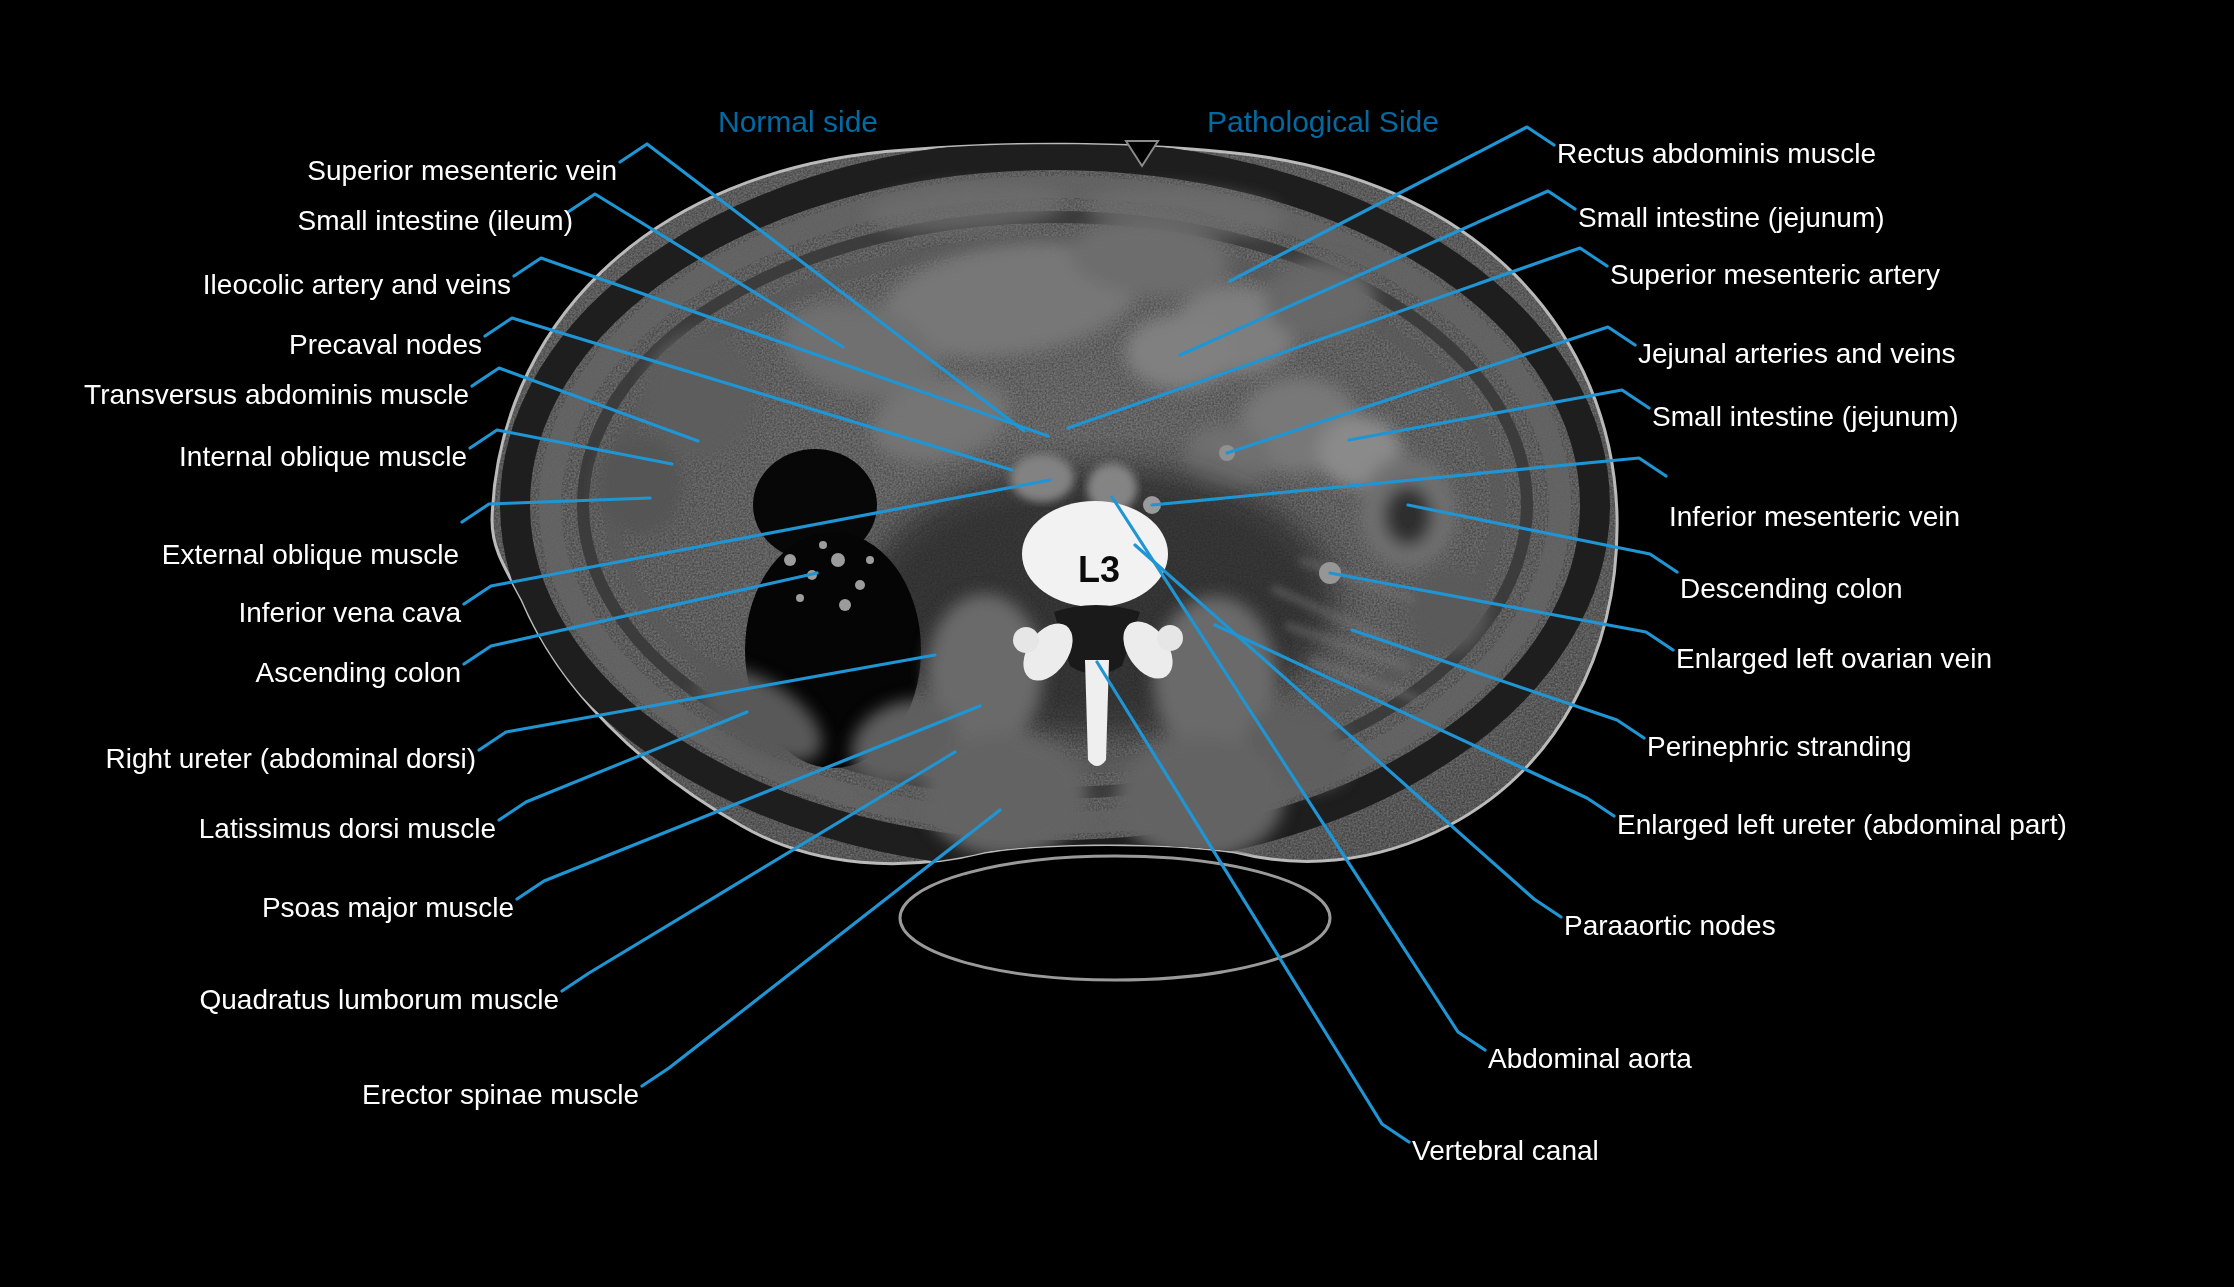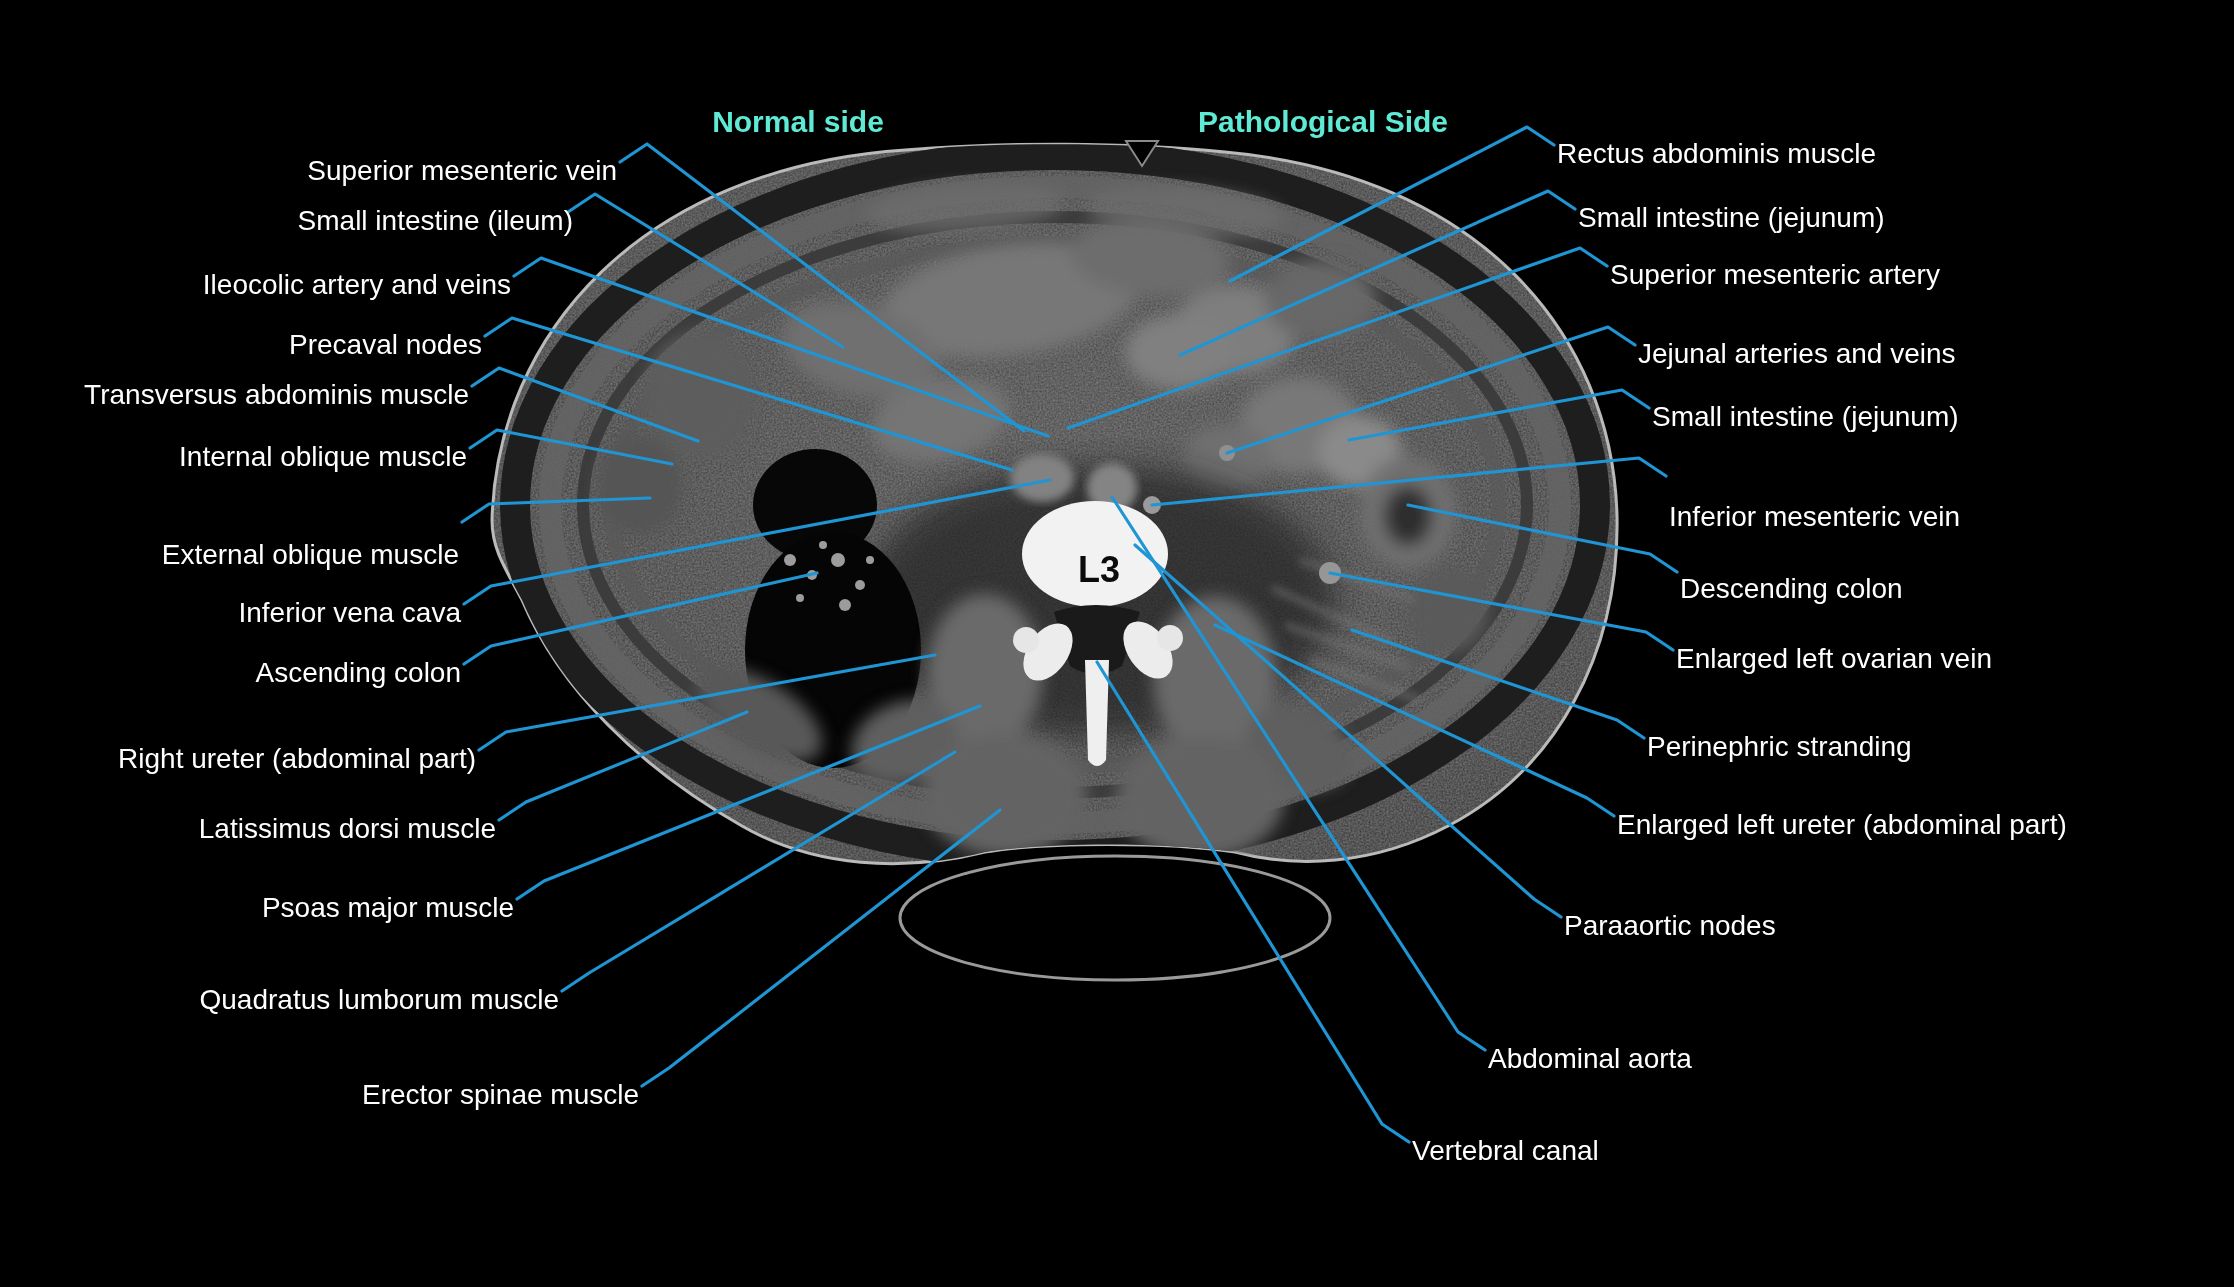--- a/index.html
+++ b/index.html
@@ -1,19 +1,19 @@
 <!DOCTYPE html>
 <html style="--accent: #2095d4; --label-color: #ffffff;"><head>
 <meta charset="utf-8">
 <style>
   html,body{margin:0;padding:0;background:#000;}
   body{width:2234px;height:1287px;overflow:hidden;font-family:"Liberation Sans",sans-serif;}
   .stage{position:relative;width:2234px;height:1287px;background:#000;}
   .stage svg{position:absolute;left:0;top:0;}
-  .hdr{position:absolute;transform:translate(-50%,-50%);color:#5eead4;font-size:30px;font-weight:700;white-space:nowrap;}
+  .hdr{position:absolute;transform:translate(-50%,-50%);color:#0369a1;font-size:30px;font-weight:400;white-space:nowrap;}
   .label{position:absolute;transform:translateY(-52%);color:var(--label-color,#fff);font-size:28px;font-weight:400;white-space:nowrap;line-height:1.15;}
   #leader-lines polyline{fill:none;stroke:var(--accent,#2095d4);stroke-width:3.2;stroke-linejoin:round;stroke-linecap:round;}
 </style>
 </head>
 <body>
 
 <div class="stage">
 
   <svg width="2234" height="1287" viewBox="0 0 2234 1287">
     <defs>
@@ -190,21 +190,21 @@
       <div class="label" style="top: 532px; right: 1775px; margin-top: 24px;">
       <span>External oblique muscle</span>
     </div>
       <div class="label" style="top: 614px; right: 1773px; margin-left: 6px;">
       <span>Inferior vena cava</span>
     </div>
       <div class="label" style="top: 674px; right: 1773px;">
       <span>Ascending colon</span>
     </div>
       <div class="label" style="top: 760px; right: 1758px;">
-      <span>Right ureter (abdominal part)</span>
+      <span>Right ureter (abdominal dorsi)</span>
     </div>
       <div class="label" style="top: 830px; right: 1738px;">
       <span>Latissimus dorsi muscle</span>
     </div>
       <div class="label" style="top: 909px; right: 1720px;">
       <span>Psoas major muscle</span>
     </div>
       <div class="label" style="top: 1001px; right: 1675px;">
       <span>Quadratus lumborum muscle</span>
     </div>

